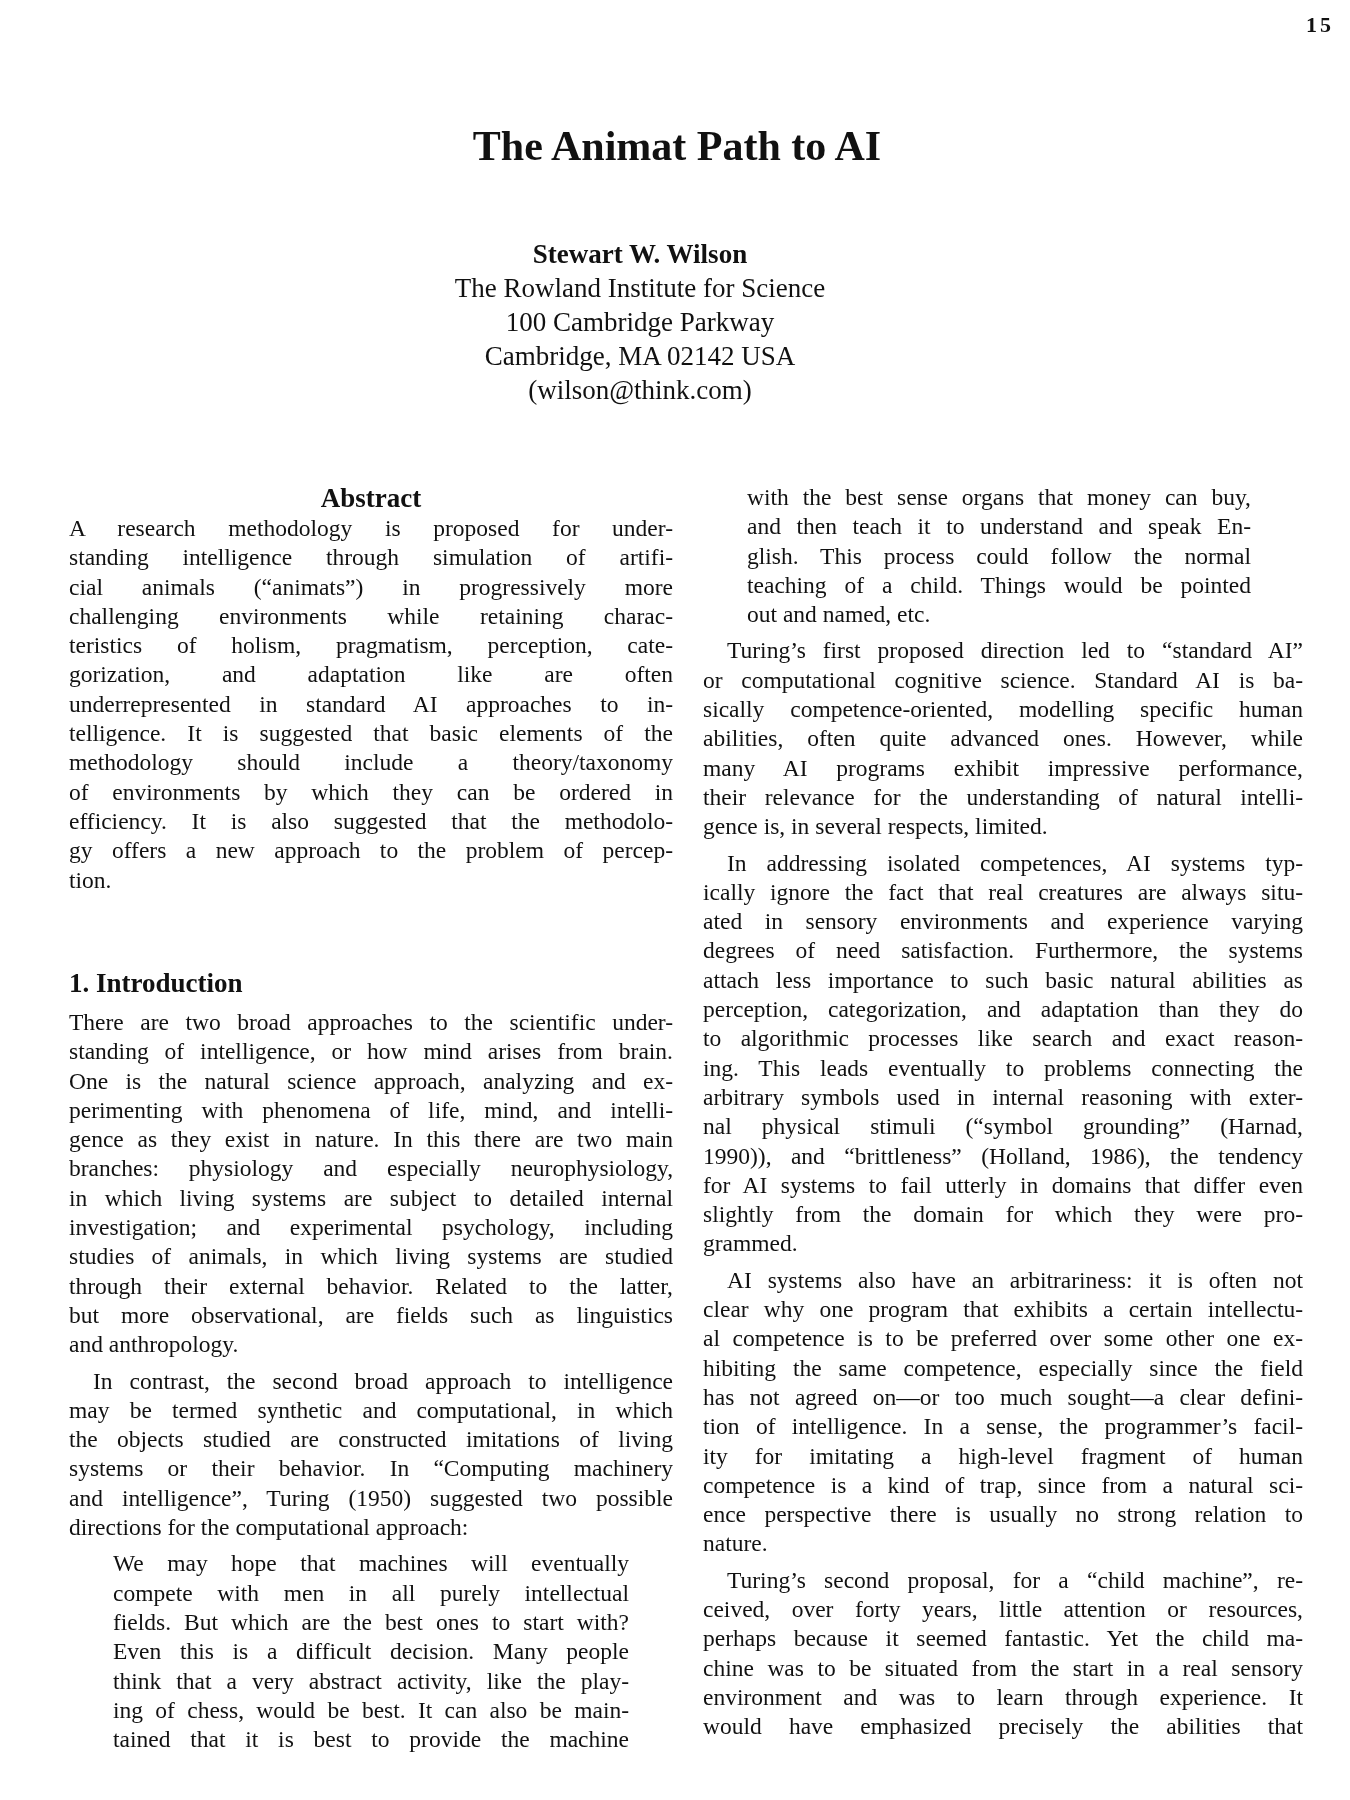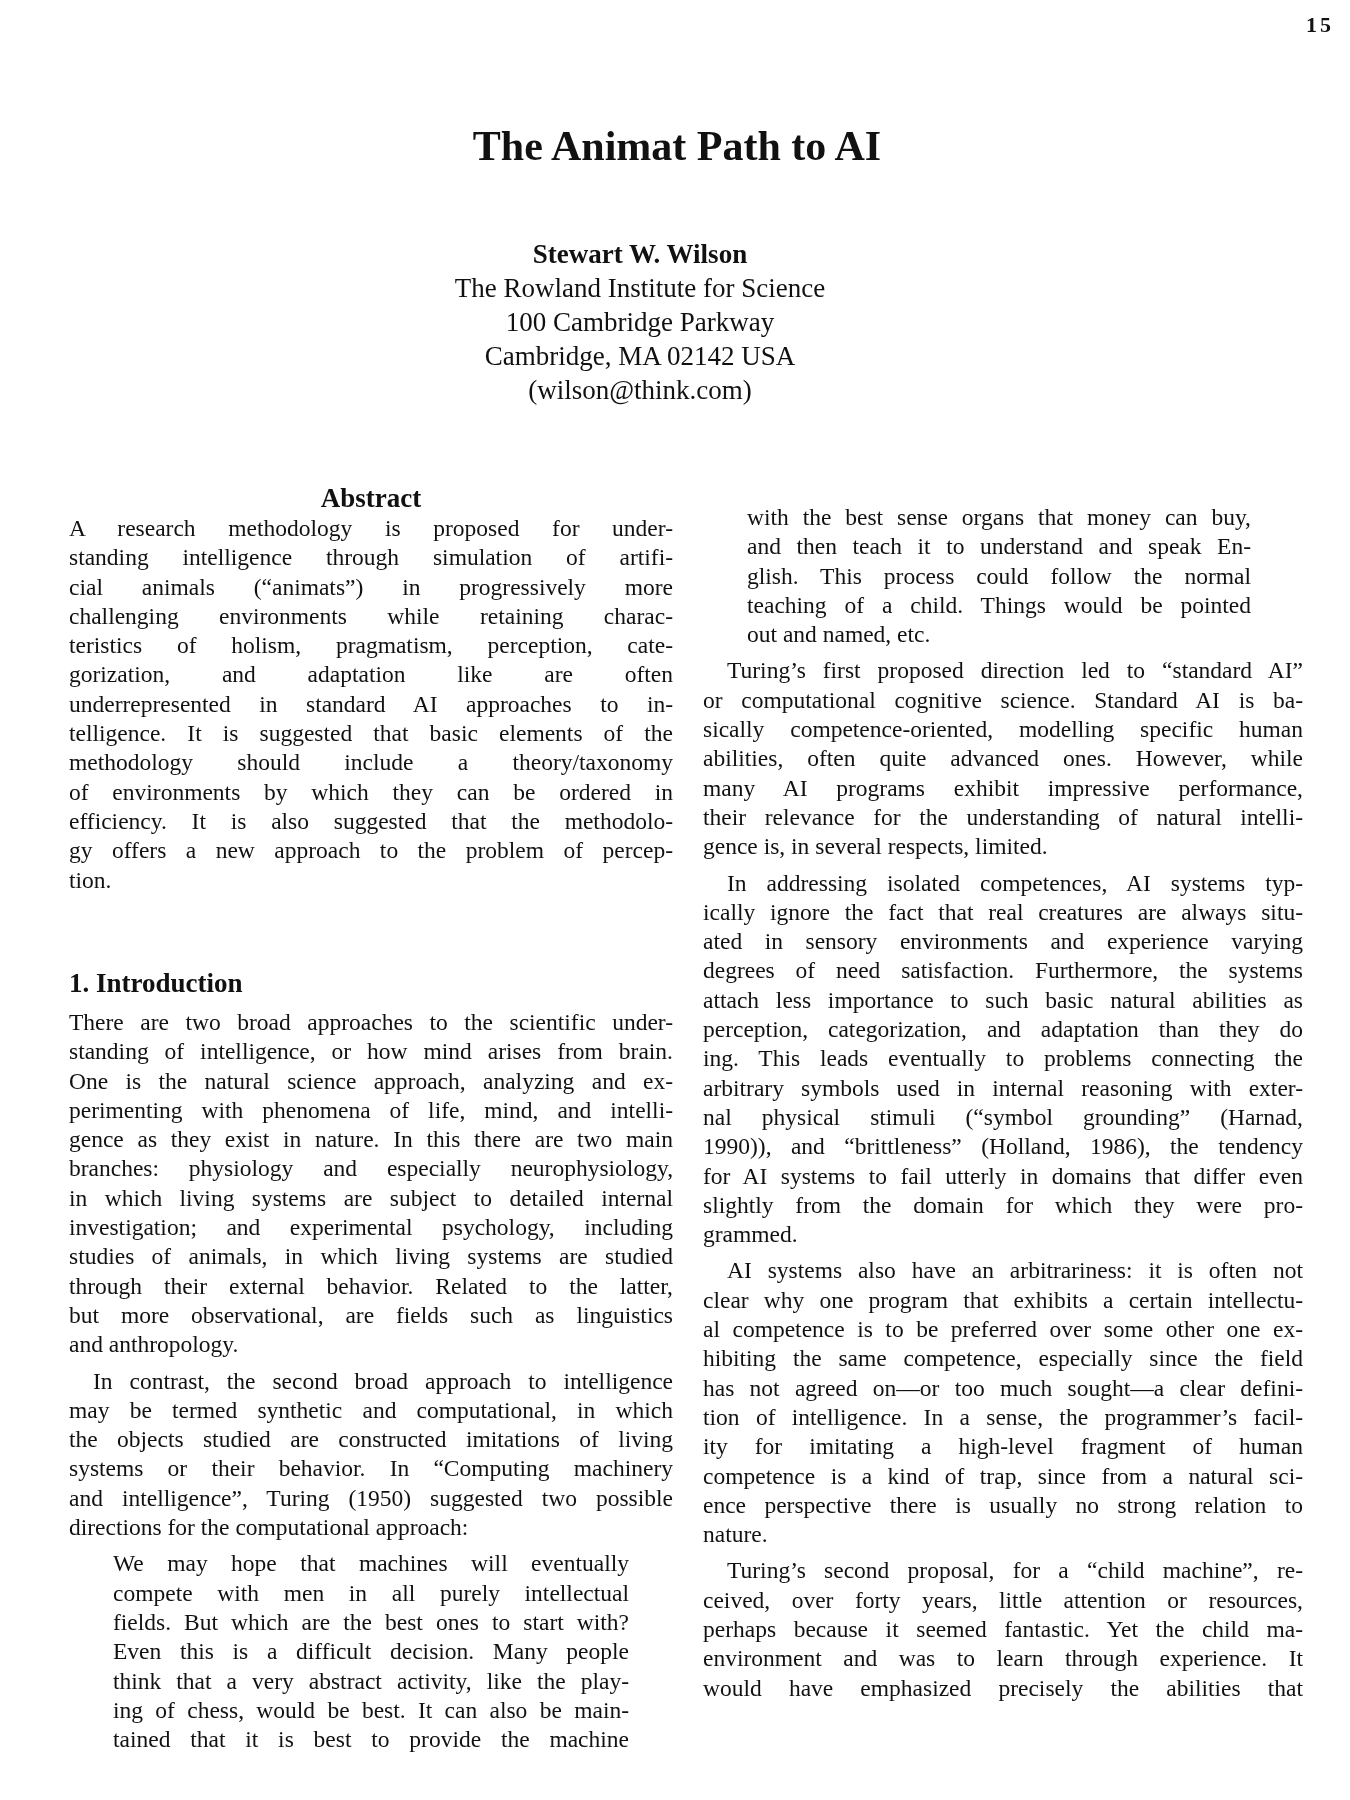--- a/index.html
+++ b/index.html
@@ -168,21 +168,21 @@
       <span class="ln">We may hope that machines will eventually</span>
       <span class="ln">compete with men in all purely intellectual</span>
       <span class="ln">fields. But which are the best ones to start with?</span>
       <span class="ln">Even this is a difficult decision. Many people</span>
       <span class="ln">think that a very abstract activity, like the play-</span>
       <span class="ln">ing of chess, would be best. It can also be main-</span>
       <span class="ln">tained that it is best to provide the machine</span>
     </div>
   </div>
 
-  <div class="col col-right" style="top:503px;">
+  <div class="col col-right" style="top:483px;">
     <div class="quote-right">
       <span class="ln">with the best sense organs that money can buy,</span>
       <span class="ln">and then teach it to understand and speak En-</span>
       <span class="ln">glish. This process could follow the normal</span>
       <span class="ln">teaching of a child. Things would be pointed</span>
       <span class="ln last">out and named, etc.</span>
     </div>
     <div class="para-gap"></div>
     <div>
       <span class="ln indent">Turing’s first proposed direction led to “standard AI”</span>
@@ -194,20 +194,21 @@
       <span class="ln last">gence is, in several respects, limited.</span>
     </div>
     <div class="para-gap"></div>
     <div>
       <span class="ln indent">In addressing isolated competences, AI systems typ-</span>
       <span class="ln">ically ignore the fact that real creatures are always situ-</span>
       <span class="ln">ated in sensory environments and experience varying</span>
       <span class="ln">degrees of need satisfaction. Furthermore, the systems</span>
       <span class="ln">attach less importance to such basic natural abilities as</span>
       <span class="ln">perception, categorization, and adaptation than they do</span>
+      <span class="ln">to algorithmic processes like search and exact reason-</span>
       <span class="ln">ing. This leads eventually to problems connecting the</span>
       <span class="ln">arbitrary symbols used in internal reasoning with exter-</span>
       <span class="ln">nal physical stimuli (“symbol grounding” (Harnad,</span>
       <span class="ln">1990)), and “brittleness” (Holland, 1986), the tendency</span>
       <span class="ln">for AI systems to fail utterly in domains that differ even</span>
       <span class="ln">slightly from the domain for which they were pro-</span>
       <span class="ln last">grammed.</span>
     </div>
     <div class="para-gap"></div>
     <div>
@@ -220,18 +221,19 @@
       <span class="ln">ity for imitating a high-level fragment of human</span>
       <span class="ln">competence is a kind of trap, since from a natural sci-</span>
       <span class="ln">ence perspective there is usually no strong relation to</span>
       <span class="ln last">nature.</span>
     </div>
     <div class="para-gap"></div>
     <div>
       <span class="ln indent">Turing’s second proposal, for a “child machine”, re-</span>
       <span class="ln">ceived, over forty years, little attention or resources,</span>
       <span class="ln">perhaps because it seemed fantastic. Yet the child ma-</span>
+      <span class="ln">chine was to be situated from the start in a real sensory</span>
       <span class="ln">environment and was to learn through experience. It</span>
       <span class="ln">would have emphasized precisely the abilities that</span>
     </div>
   </div>
 
 </div>
 
 </body></html>

